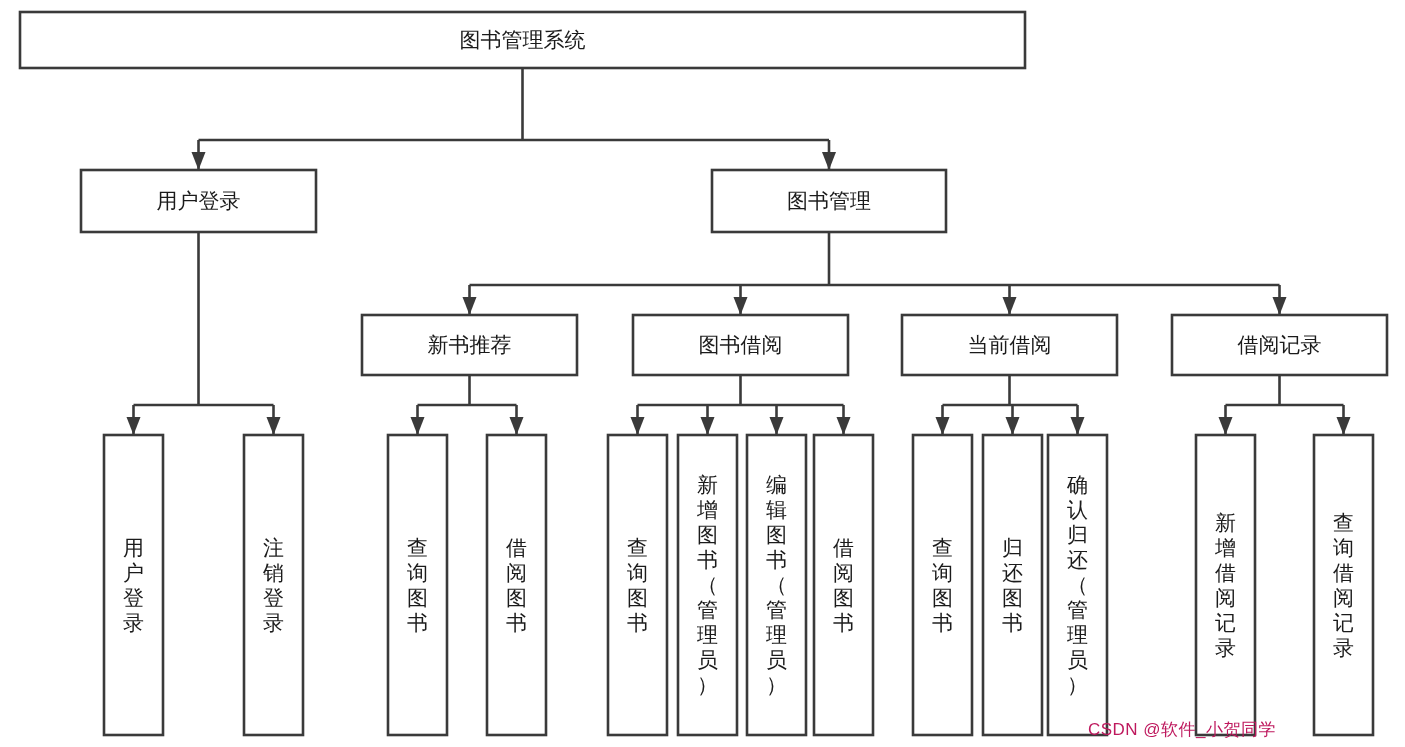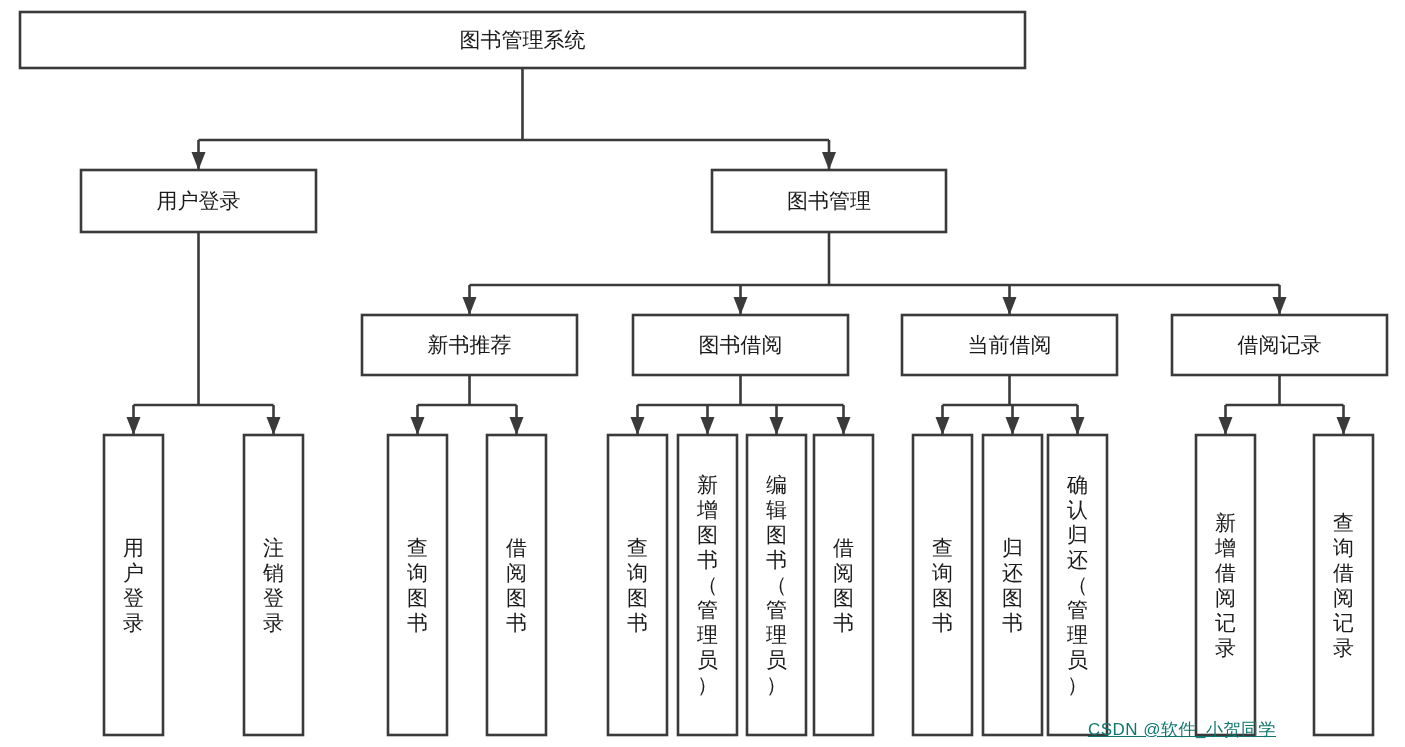--- a/index.html
+++ b/index.html
@@ -54,25 +54,24 @@
     font-family: "Liberation Sans", "DejaVu Sans", sans-serif;
     font-size: 21px;
     text-anchor: middle;
   }
   .watermark-text {
     position: absolute;
     right: 14px;
     bottom: 6px;
     font-family: "Liberation Sans", "DejaVu Sans", sans-serif;
     font-size: 17px;
-    color: #0f766e;
+    color: #be185d;
     letter-spacing: 0.5px;
     white-space: nowrap;
     user-select: none;
-    text-decoration: underline;
   }
 </style>
 </head>
 <body>
 
 <div id="diagram-root">
   <svg class="diagram-canvas" viewBox="0 0 1405 747">
     <g id="edge-layer">
         <g>
           <path d="M 522.5 68 L 522.5 140" class="connector"></path>

